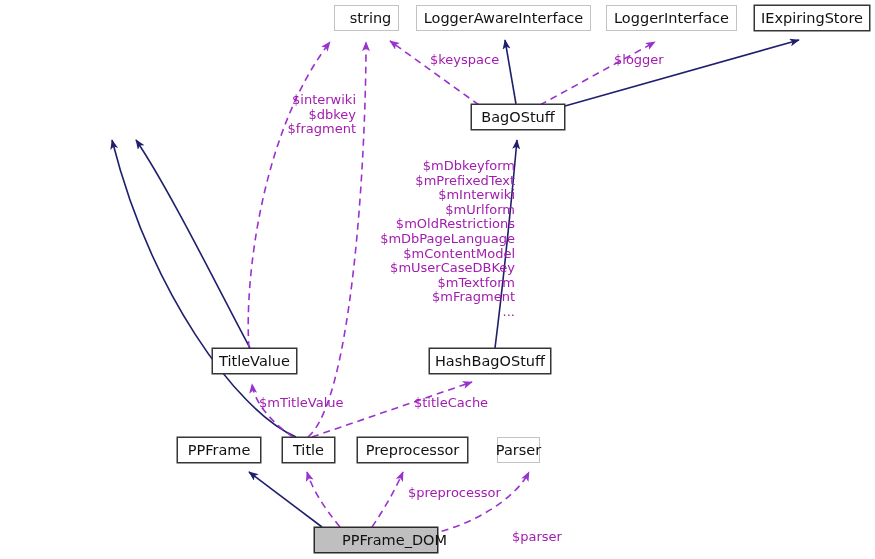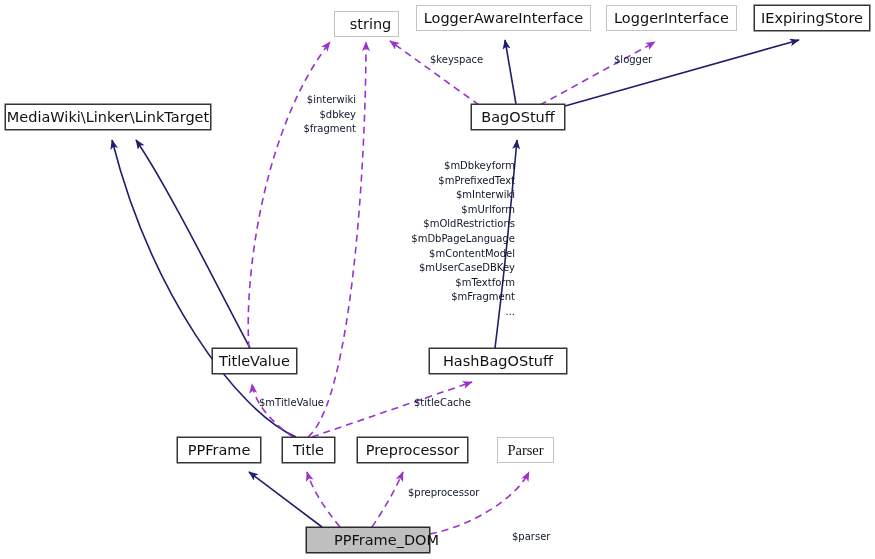--- a/index.html
+++ b/index.html
@@ -48,22 +48,22 @@
     border: 1px solid #c3c3c3;
   }
   
   .node.focus {
     background: #bfbfbf;
     border: 1px solid #2b2b2b;
     box-shadow: 0 0 0 0.5px #2b2b2b;
   }
   .edge-label {
     position: absolute;
-    font-size: 10px;
-    color: #0f172a;
+    font-size: 13px;
+    color: #a21caf;
     line-height: 14.6px;
     white-space: pre;
     z-index: 4;
     background: transparent;
   }
   .edge-label.center {
     text-align: right;
   }
   .edge-label.left {
     text-align: left;
@@ -114,69 +114,66 @@
       <path d="M 312,437 L 472,382"></path>
 
       <path d="M 340,527 C 322,505 312,488 307,472"></path>
 
       <path d="M 372,527 C 385,508 396,488 403,472"></path>
 
       <path d="M 430,534 C 470,526 515,500 529,472"></path>
     </g>
   </svg>
 
-  <div class="node faint" style="left:334px; top:11px; width:65px; height:26px;padding-left:8px;">
+  <div class="node faint" style="left:334px; top:5px; width:65px; height:26px;padding-left:8px;">
     <span>string</span>
   </div>
 
   <div class="node faint" style="left:606px; top:5px; width:131px; height:26px;">
     <span>LoggerInterface</span>
   </div>
 
   <div class="node faint" style="left:416px; top:5px; width:175px; height:26px;">
     <span>LoggerAwareInterface</span>
   </div>
 
   <div class="node solid" style="left:754px; top:5px; width:116px; height:26px;">
     <span>IExpiringStore</span>
   </div>
 
-  <div class="node solid" style="left:5px; top:104px; width:206px; height:26px;">
-    <span>MediaWiki\Linker\LinkTarget</span>
-  </div>
 
   <div class="node solid" style="left:471px; top:104px; width:94px; height:26px;">
     <span>BagOStuff</span>
   </div>
 
   <div class="node solid" style="left:212px; top:348px; width:85px; height:26px;">
     <span>TitleValue</span>
   </div>
 
-  <div class="node solid" style="left:429px; top:348px; width:138px; height:26px;justify-content:center;">
+  <div class="node solid" style="left:429px; top:348px; width:122px; height:26px;justify-content:center;">
     <span>HashBagOStuff</span>
   </div>
 
   <div class="node solid" style="left:177px; top:437px; width:84px; height:26px;text-align:center;">
     <span>PPFrame</span>
   </div>
 
   <div class="node solid" style="left:282px; top:437px; width:53px; height:26px;">
     <span>Title</span>
   </div>
 
   <div class="node solid" style="left:357px; top:437px; width:111px; height:26px;">
     <span>Preprocessor</span>
   </div>
 
-  <div class="node faint" style="left:497px; top:437px; width:57px; height:26px;font-family:Liberation Serif, serif;">
+  <div class="node faint" style="left:497px; top:437px; width:43px; height:26px;">
     <span>Parser</span>
   </div>
 
-  <div class="node focus" style="left:306px; top:527px; width:124px; height:26px;padding-left:37px;">
+  <div class="node focus" style="left:314px; top:527px; width:124px; height:26px;padding-left:37px;">
     <span>PPFrame_DOM</span>
   </div>
 
   <div class="edge-label left" style="left:430px; top:53px; width:100px;">$keyspace</div>
 
   <div class="edge-label left" style="left:614px; top:53px; width:80px;">$logger</div>
 
   <div class="edge-label center" style="left:264px; top:93px; width:92px;">$interwiki
 $dbkey
 $fragment</div>

